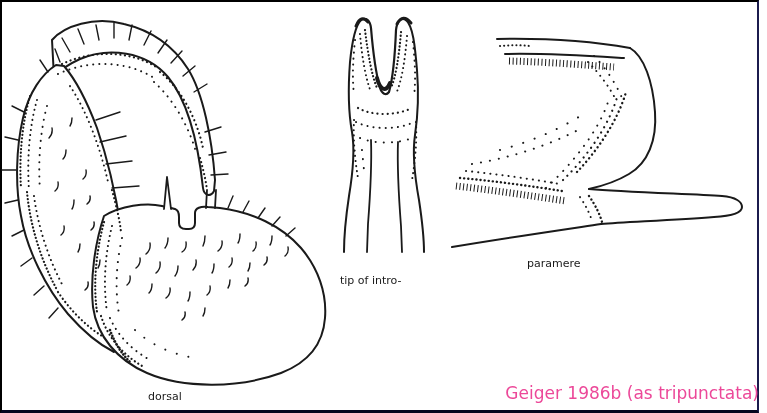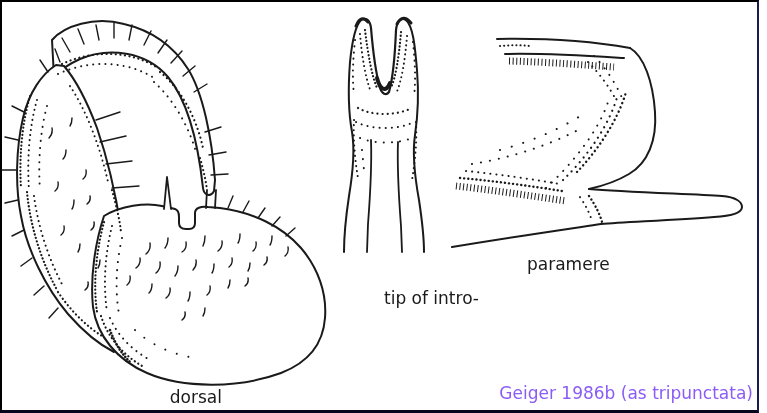--- a/index.html
+++ b/index.html
@@ -10,25 +10,25 @@
   }
   .frame{
     position:absolute;left:0;top:0;width:755px;height:408px;
     border-top:2px solid #000000;
     border-left:2px solid #000000;
     border-bottom:3px solid #05051e;
     border-right:2px solid #1b1b4d;
     pointer-events:none;
   }
   svg.plate{position:absolute;left:0;top:0;}
-  .label{position:absolute;font-size:17px;line-height:20px;color:#1a1a1a;}
-  .label-dorsal{left:148px;top:387px;width:74px;text-align:right;}
-  .label-intro{left:340px;top:288px;margin-left:44px;}
+  .label{position:absolute;font-size:11px;line-height:20px;color:#1a1a1a;}
+  .label-dorsal{left:148px;top:387px;width:74px;text-align:left;}
+  .label-intro{left:340px;top:271px;}
   .label-paramere{left:527px;top:254px;}
-  .label-citation{position:absolute;right:14px;top:383px;font-size:17px;color:#8b5cf6;}
+  .label-citation{position:absolute;right:8px;top:383px;font-size:17px;color:#ec4899;}
 </style>
 </head>
 <body>
 
 <div class="canvas">
 
   <div class="frame"></div>
 
   <svg class="plate" width="767" height="413" viewBox="0 0 767 413" fill="none" stroke="#1a1a1a" stroke-width="2" stroke-linecap="round" stroke-linejoin="round">
 

